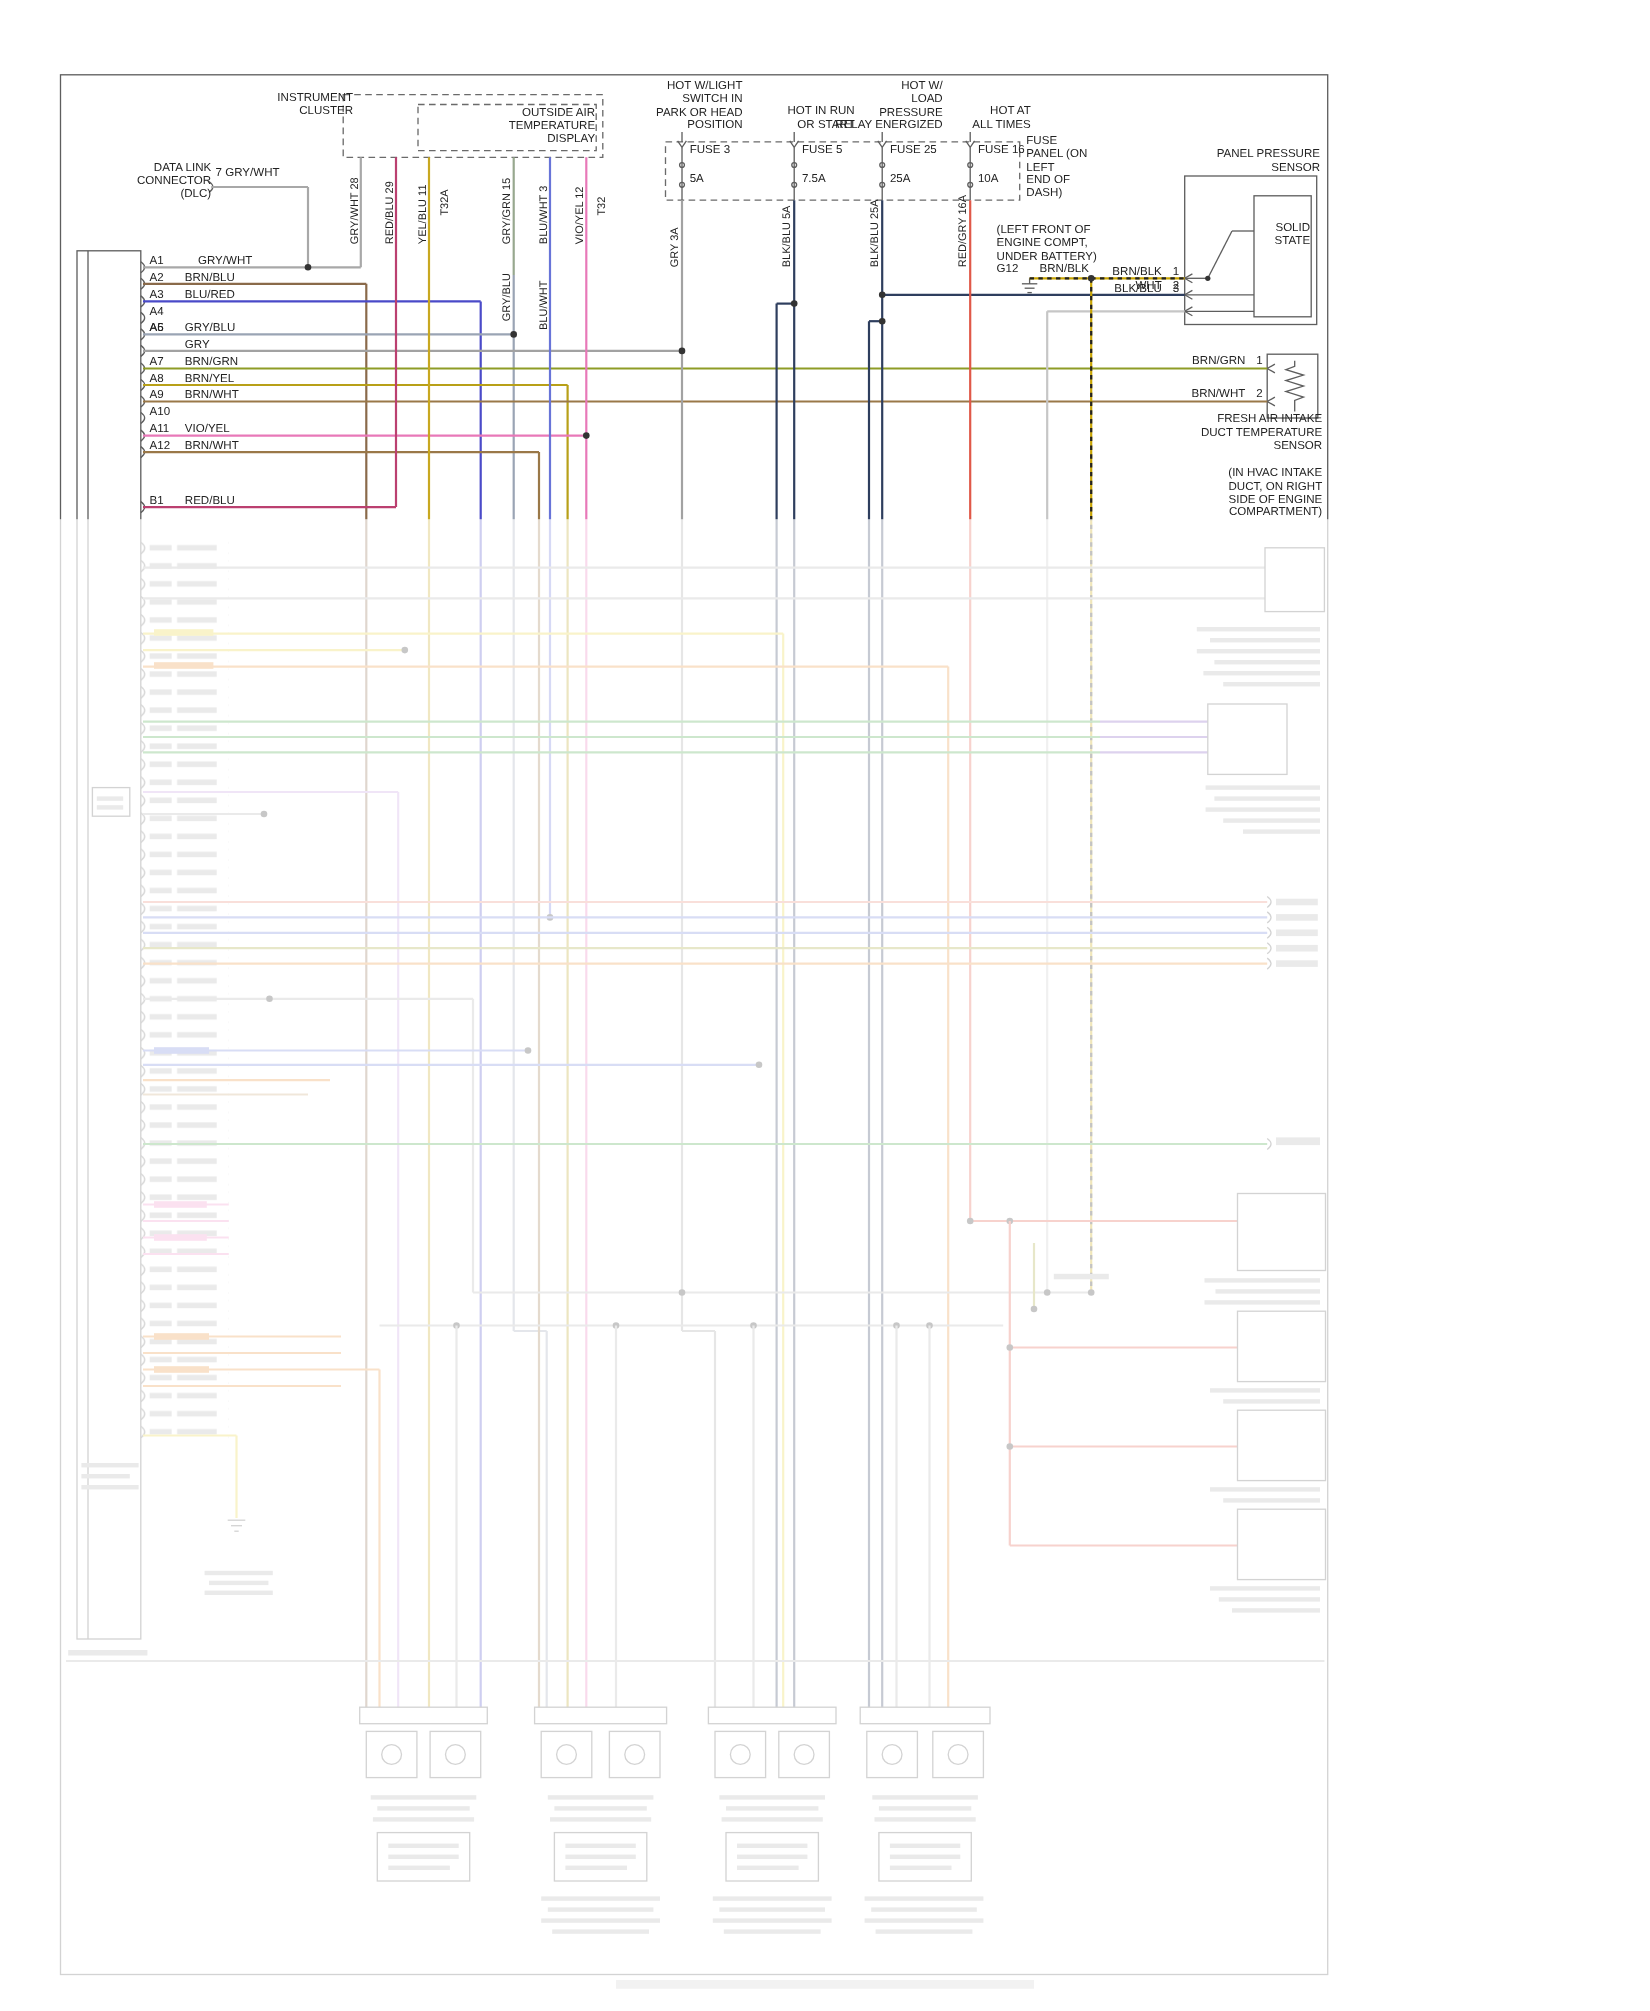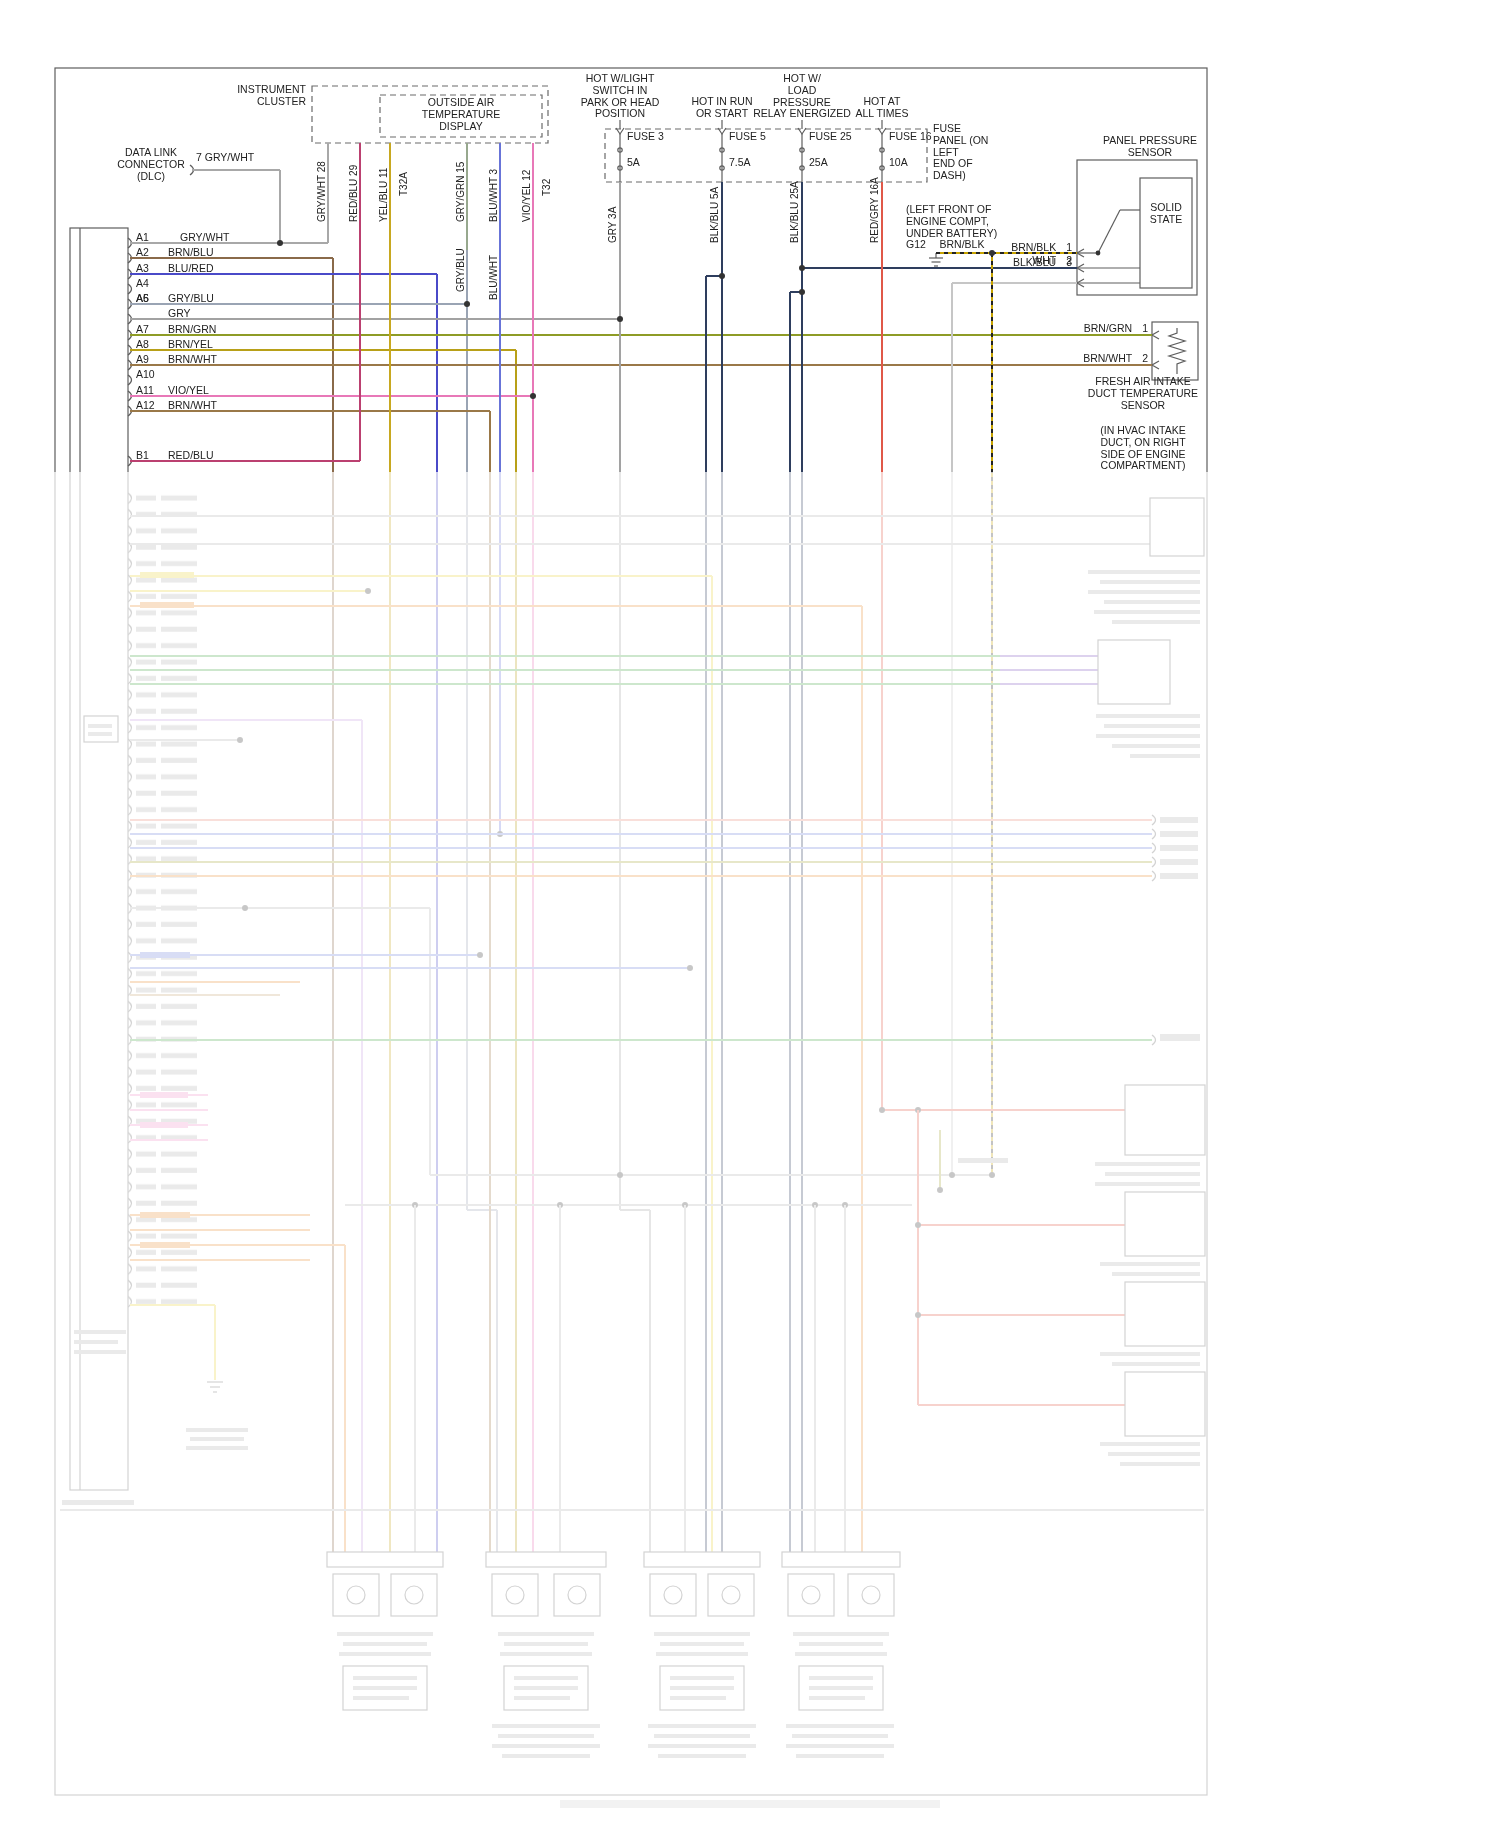--- a/index.html
+++ b/index.html
@@ -1,21 +1,21 @@
 <!DOCTYPE html>
 <html><head>
 <meta charset="utf-8">
 <style>
   html,body{margin:0;padding:0;background:#fff}
   .page{position:relative;width:1500px;height:1828px;background:#fff;overflow:hidden;
         font-family:"Liberation Sans",sans-serif;color:#222}
   .page svg{position:absolute;left:0;top:0}
   svg text{font-family:"Liberation Sans",sans-serif;font-size:10px;fill:#222}
   .lbl{position:absolute;font-size:10.5px;line-height:11.8px;white-space:pre-line;color:#222}
-  .c{text-align:center}.r{text-align:right}
+  .c{text-align:right}.r{text-align:right}
   .prow{position:absolute;display:flex;justify-content:flex-end;gap:10px;font-size:10.5px}
   
   .k{stroke:#5e5e5e;stroke-width:1.2;fill:none}
   .kd{stroke:#6a6a6a;stroke-width:1.2;fill:none;stroke-dasharray:6 4}
   .w{fill:none;stroke-width:2}
   .dot{fill:#333;stroke:none}
   .blob{fill:#b0b0b0}
   .grywht{stroke:#a8a8a8}.brnblu{stroke:#8a6a4a}.blured{stroke:#4a4ac8}.gryblu{stroke:#9aa4b4}
   .gry{stroke:#a2a2a2}.brngrn{stroke:#8e9c26}.brnyel{stroke:#b8a018}.brnwht{stroke:#9a7848}
   .violyel{stroke:#e878b8}.redblu{stroke:#bb4070}.yelblu{stroke:#c8a820}.grygrn{stroke:#97a88e}
@@ -424,21 +424,21 @@
         <rect x="786" y="1744" width="108" height="4" class="blob"></rect>
         <rect x="796" y="1754" width="88" height="4" class="blob"></rect>
 
     <rect x="560" y="1800" width="380" height="8" fill="#cfcfcf"></rect>
   </g>
 
   <rect x="0" y="472" width="1500" height="1356" fill="#ffffff" opacity="0.73"></rect>
 </svg>
 
 <div>
-  <div class="lbl r" style="left:198px;top:84px;width:108px">INSTRUMENT
+  <div class="lbl r" style="left:213px;top:84px;width:108px">INSTRUMENT
 CLUSTER</div>
   <div class="lbl c" style="left:381px;top:97px;width:160px">OUTSIDE AIR
 TEMPERATURE
 DISPLAY</div>
   <div class="lbl c" style="left:110px;top:147px;width:82px">DATA LINK
 CONNECTOR
 (DLC)</div>
   <div class="lbl" style="left:196px;top:152px;width:90px">7  GRY/WHT</div>
 
   <div class="lbl c" style="left:565px;top:73px;width:110px">HOT W/LIGHT

